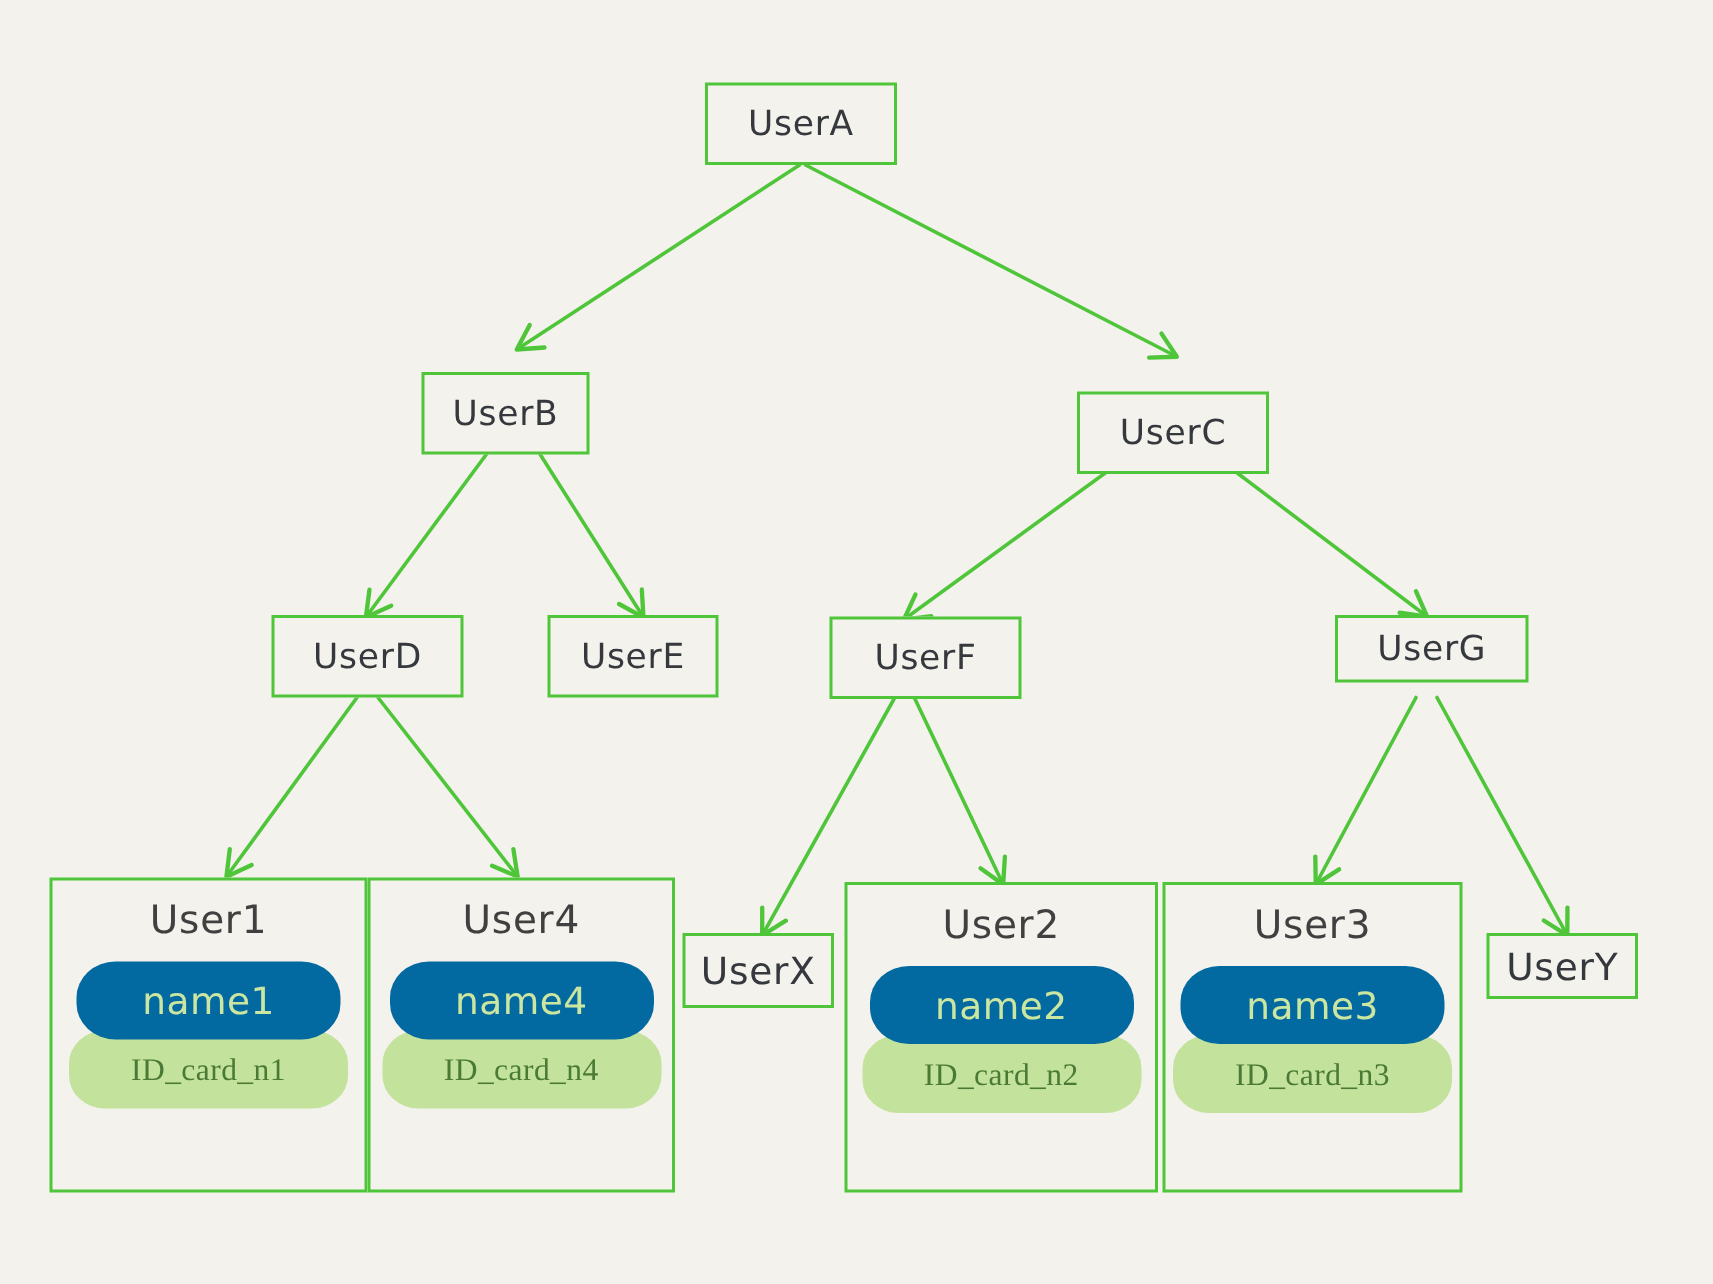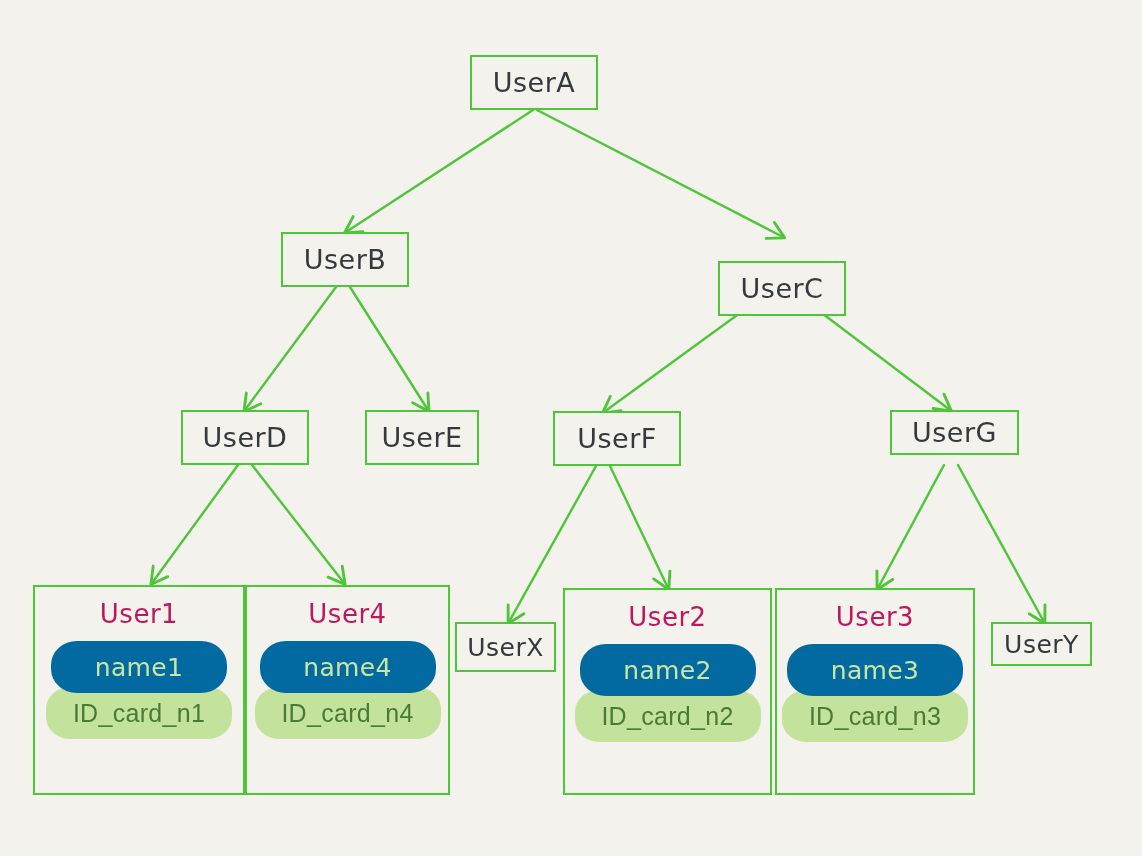--- a/index.html
+++ b/index.html
@@ -29,41 +29,41 @@
     box-sizing: border-box;
     border: 2.5px solid #4fc53a;
     background: #f4f2ed;
     display: flex;
     align-items: center;
     justify-content: center;
     z-index: 3;
   }
   .node-label {
     font-family: "DejaVu Sans", sans-serif;
-    font-size: 27px;
+    font-size: 23px;
     letter-spacing: 0.5px;
     color: #35393d;
     white-space: nowrap;
   }
   
   .leaf {
     position: absolute;
     box-sizing: border-box;
     border: 2.5px solid #4fc53a;
     background: #f4f2ed;
     z-index: 3;
     display: flex;
     flex-direction: column;
     align-items: center;
     padding-top: 12px;
   }
   .leaf-title {
     font-family: "DejaVu Sans", sans-serif;
     font-size: 26px;
-    color: #be185d;
+    color: #404040;
     letter-spacing: 0.5px;
     margin-bottom: 12px;
     white-space: nowrap;
   }
   .pill-dark {
     width: 176px;
     height: 52px;
     background: #0369a1;
     border-radius: 26px / 24px;
     display: flex;
@@ -80,22 +80,22 @@
   }
   .pill-light {
     width: 186px;
     height: 52px;
     background: #c3e29b;
     border-radius: 24px / 22px;
     display: flex;
     align-items: center;
     justify-content: center;
     color: #4a7a35;
-    font-size: 25px;
-    font-family: Liberation Sans, sans-serif;
+    font-size: 21px;
+    font-family: Liberation Serif, serif;
     letter-spacing: 0.3px;
     white-space: nowrap;
     position: relative;
     z-index: 1;
   }
 </style>
 </head>
 <body>
 
 <div id="canvas">
@@ -125,21 +125,21 @@
 
       <path d="M 944 465 L 878 588"></path>
       <path d="M 958 465 L 1044 622"></path>
     </g>
   </svg>
 
   <div class="node" style="left:470px; top:55px; width:128px; height:55px;">
     <span class="node-label">UserA</span>
   </div>
 
-  <div class="node" style="left:281px; top:232px; width:128px; height:55px;">
+  <div class="node" style="left:281px; top:248px; width:112px; height:55px;">
     <span class="node-label">UserB</span>
   </div>
   <div class="node" style="left:718px; top:234px; width:128px; height:55px;margin-top:27px;">
     <span class="node-label">UserC</span>
   </div>
 
   <div class="node" style="left:181px; top:410px; width:128px; height:55px;">
     <span class="node-label">UserD</span>
   </div>
   <div class="node" style="left:365px; top:410px; width:114px; height:55px;">

